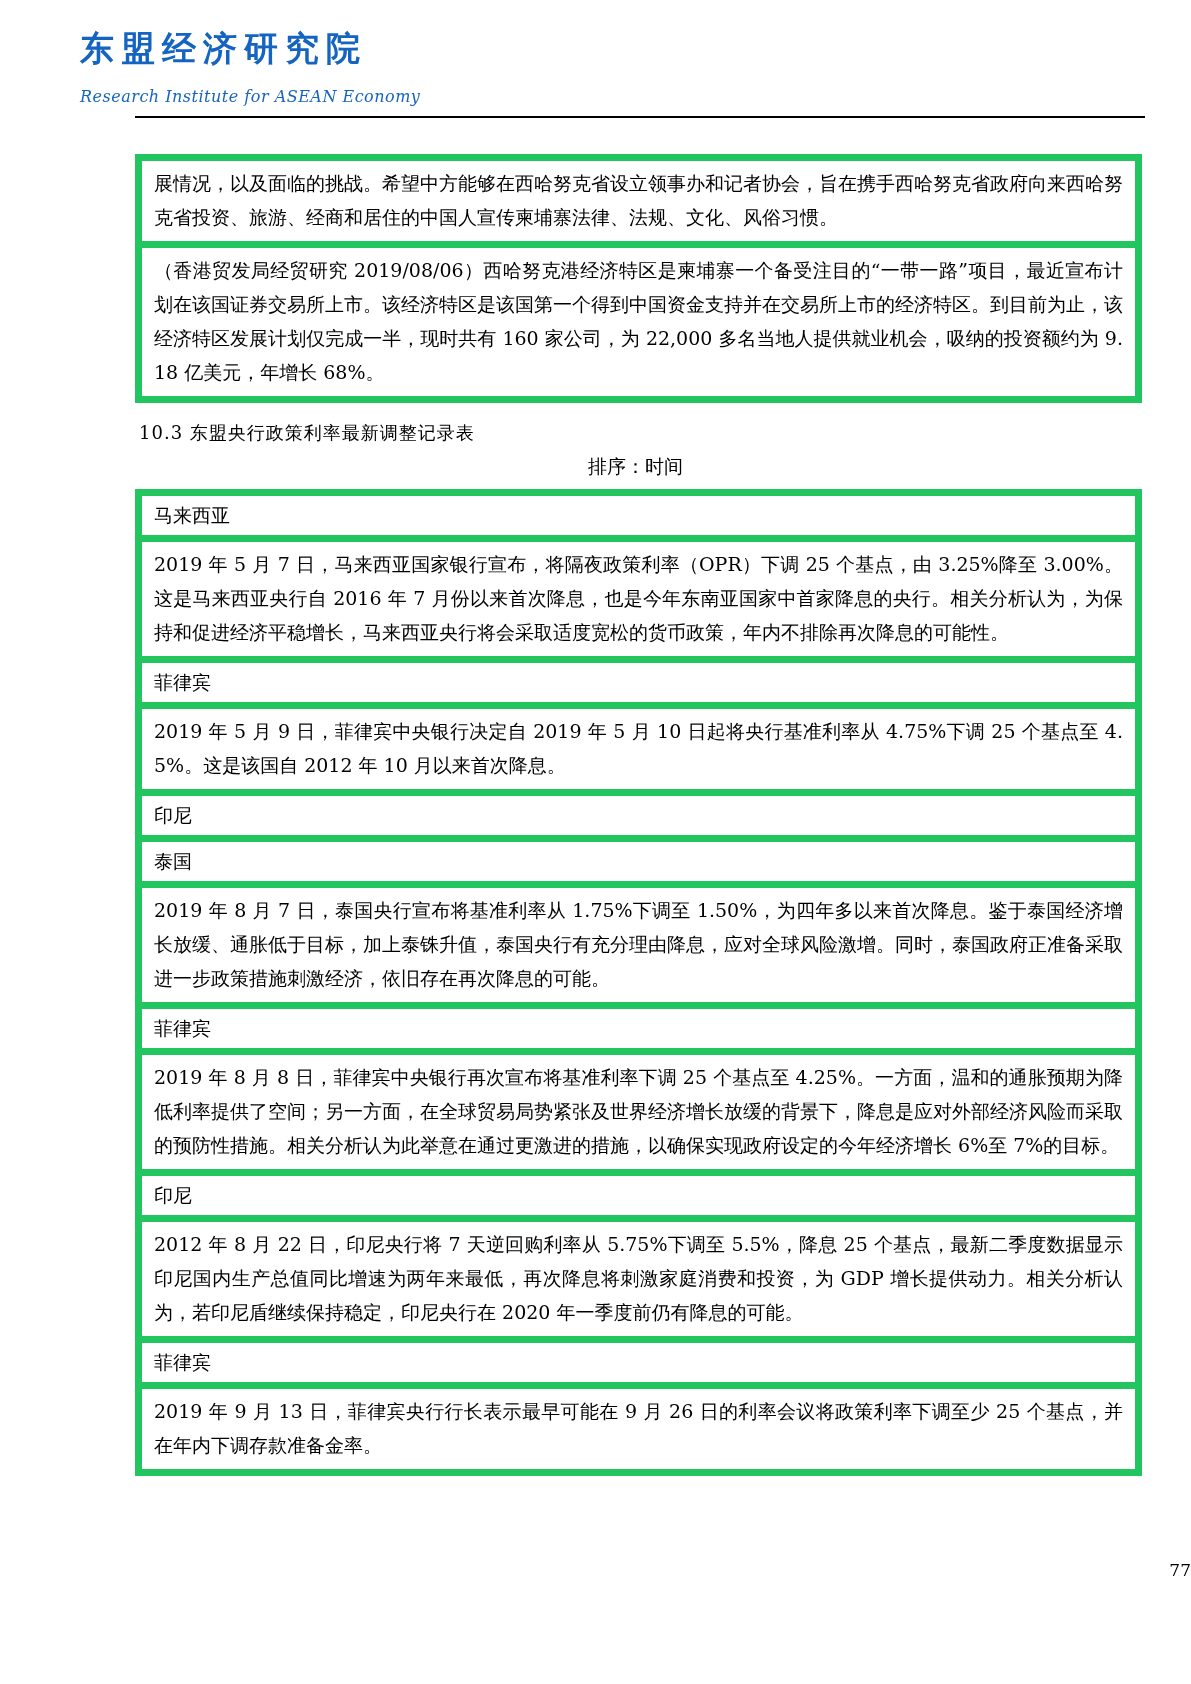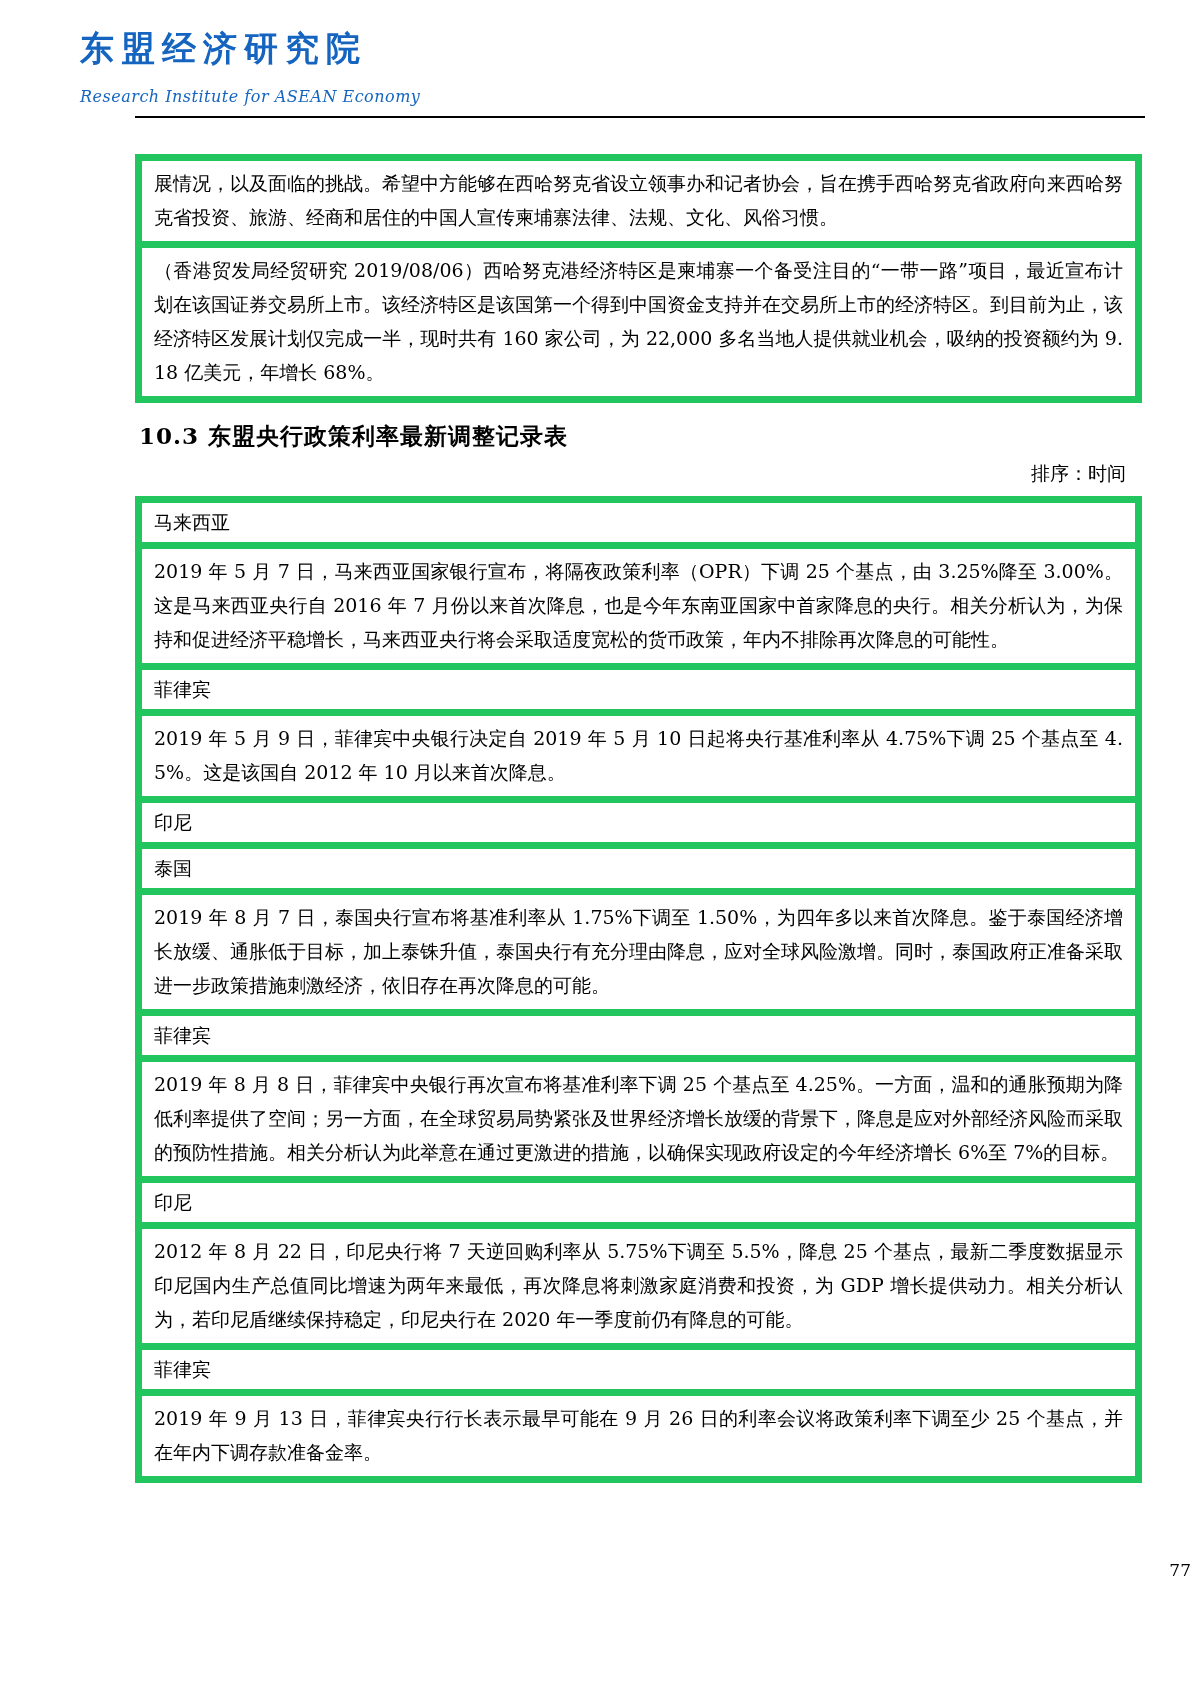--- a/index.html
+++ b/index.html
@@ -52,28 +52,28 @@
     vertical-align: top;
   }
   .country-cell {
     text-align: right;
     padding: 4px 12px 5px 12px !important;
     line-height: 30px !important;
   }
 
   .section-heading {
     margin: 18px 0 6px 4px;
-    font-size: 23px;
-    font-weight: bold;
+    font-size: 18px;
+    font-weight: normal;
     letter-spacing: 1px;
   }
   .sort-note {
-    text-align: right;
+    text-align: center;
     font-size: 19px;
-    margin: 0 16px 8px 0;
+    margin: 0 6px 8px 0;
     line-height: 30px;
   }
 
   .page-number {
     position: absolute;
     left: 0; bottom: 104px;
     width: 1191px;
     text-align: right;
     font-size: 17px;
   }

